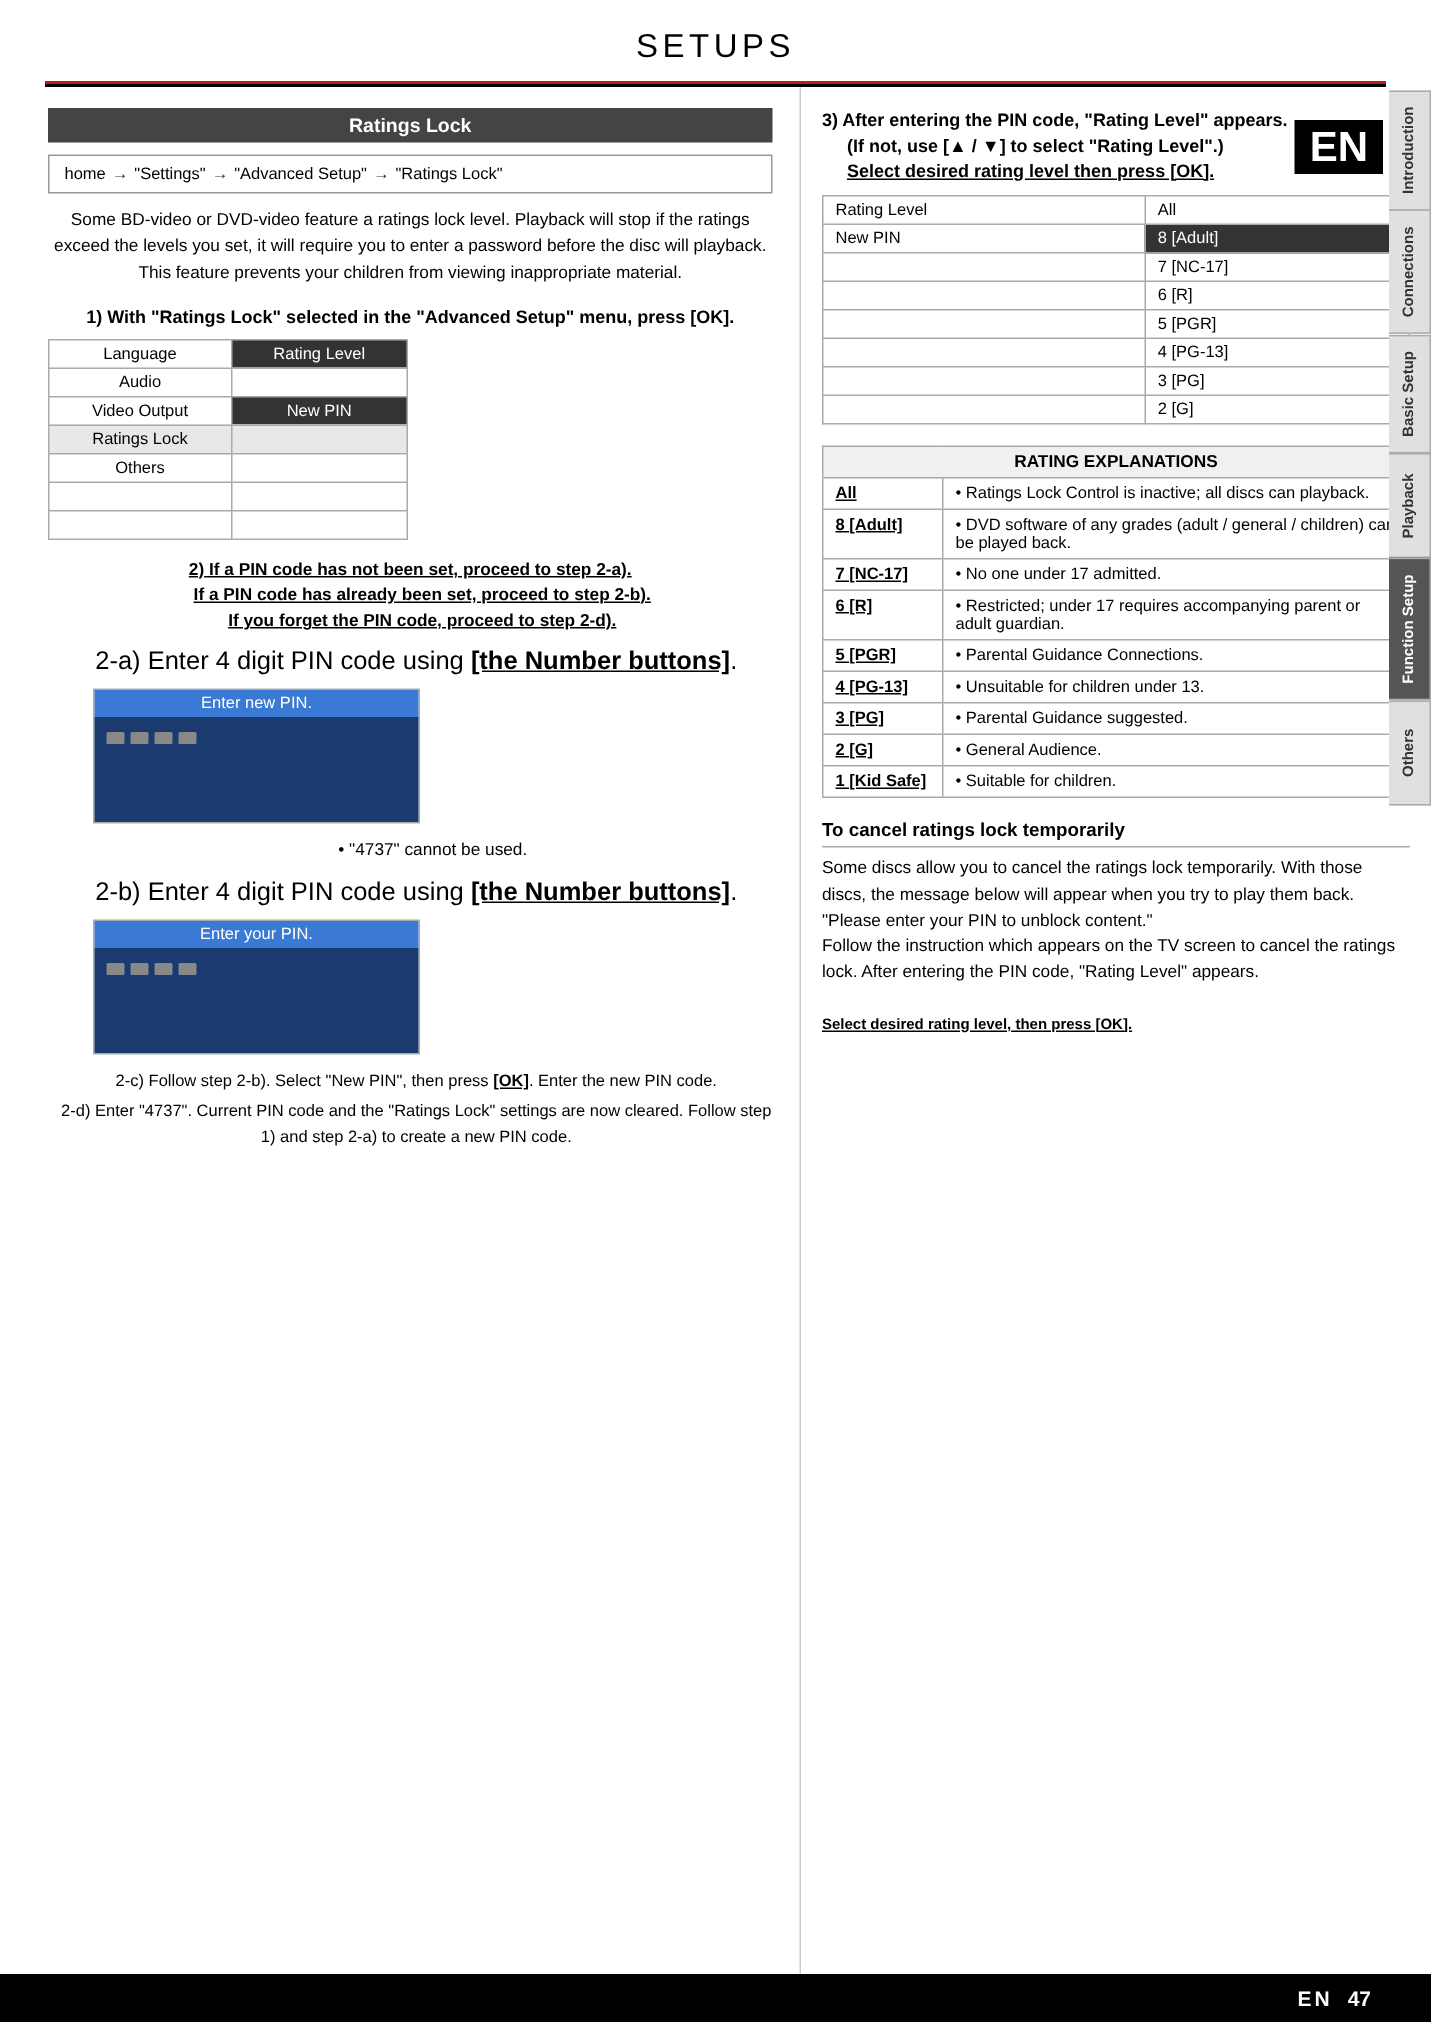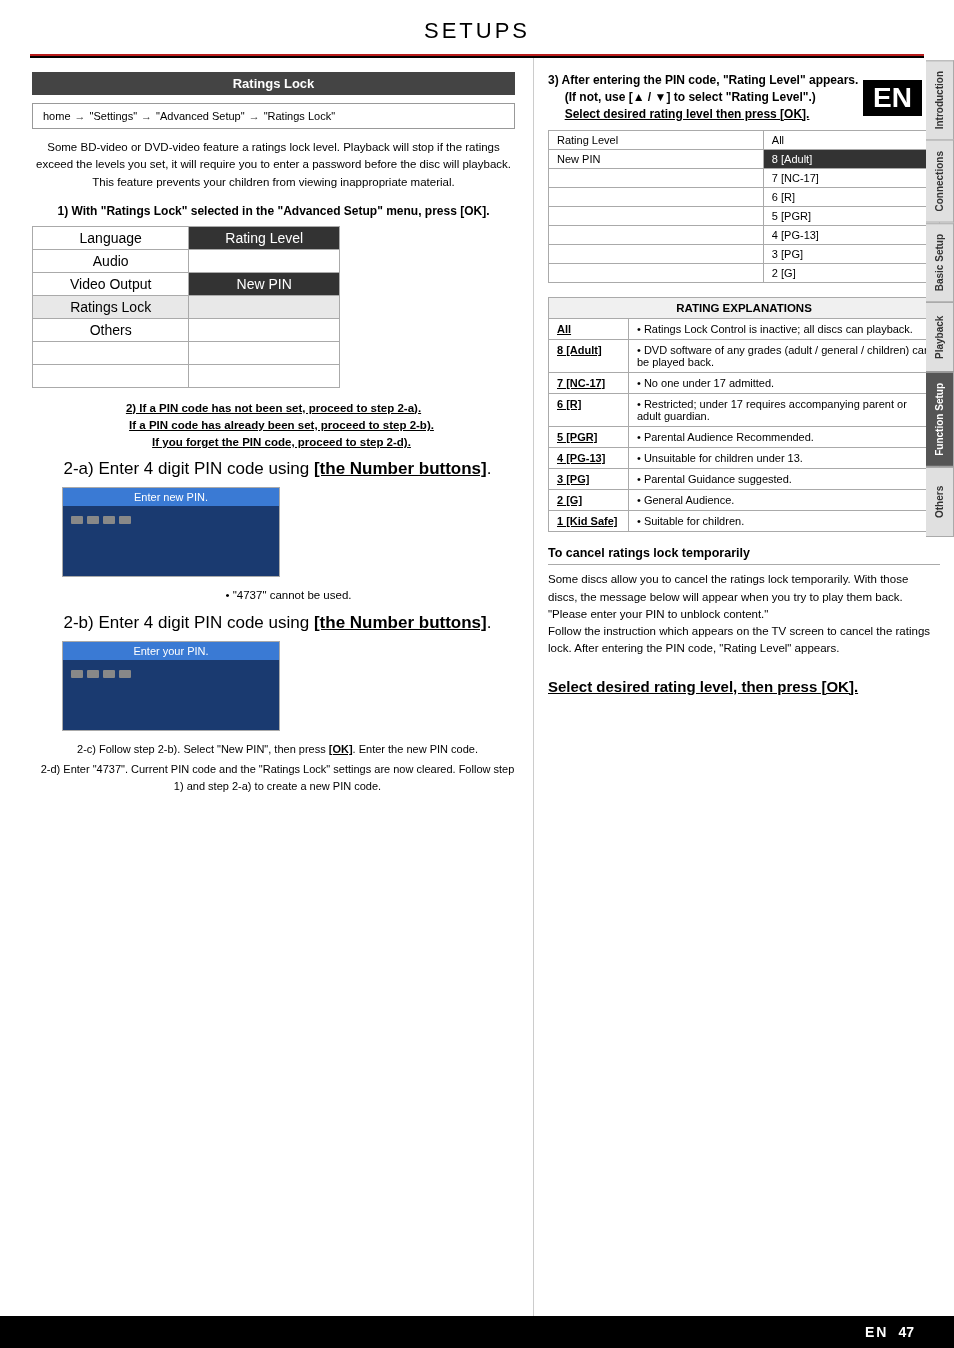--- a/index.html
+++ b/index.html
@@ -129,23 +129,23 @@
     .step-header {
       font-weight: bold;
       font-size: 12px;
       margin-bottom: 6px;
       line-height: 1.4;
     }
 
     
     .menu-table {
       border-collapse: collapse;
-      width: 308px;
+      width: 240px;
       margin-bottom: 12px;
-      font-size: 14px;
+      font-size: 11px;
     }
 
     .menu-table td {
       border: 1px solid #aaa;
       padding: 3px 8px;
     }
 
     .menu-table td.highlighted {
       background: #333;
       color: #fff;
@@ -292,21 +292,21 @@
     }
 
     .cancel-text {
       font-size: 11.5px;
       line-height: 1.5;
       margin-bottom: 8px;
     }
 
     .cancel-bold {
       font-weight: bold;
-      font-size: 15px;
+      font-size: 10px;
       margin-top: 20px;
     }
 
     
     .bottom-bar {
       position: absolute;
       bottom: 0;
       left: 0;
       right: 0;
       height: 32px;
@@ -516,21 +516,21 @@
       <tr>
         <td class="rating-name bold">7 [NC-17]</td>
         <td>• No one under 17 admitted.</td>
       </tr>
       <tr>
         <td class="rating-name bold">6 [R]</td>
         <td>• Restricted; under 17 requires accompanying parent or adult guardian.</td>
       </tr>
       <tr>
         <td class="rating-name bold">5 [PGR]</td>
-        <td>• Parental Audience Recommended.</td>
+        <td>• Parental Guidance Connections.</td>
       </tr>
       <tr>
         <td class="rating-name bold">4 [PG-13]</td>
         <td>• Unsuitable for children under 13.</td>
       </tr>
       <tr>
         <td class="rating-name bold">3 [PG]</td>
         <td>• Parental Guidance suggested.</td>
       </tr>
       <tr>

